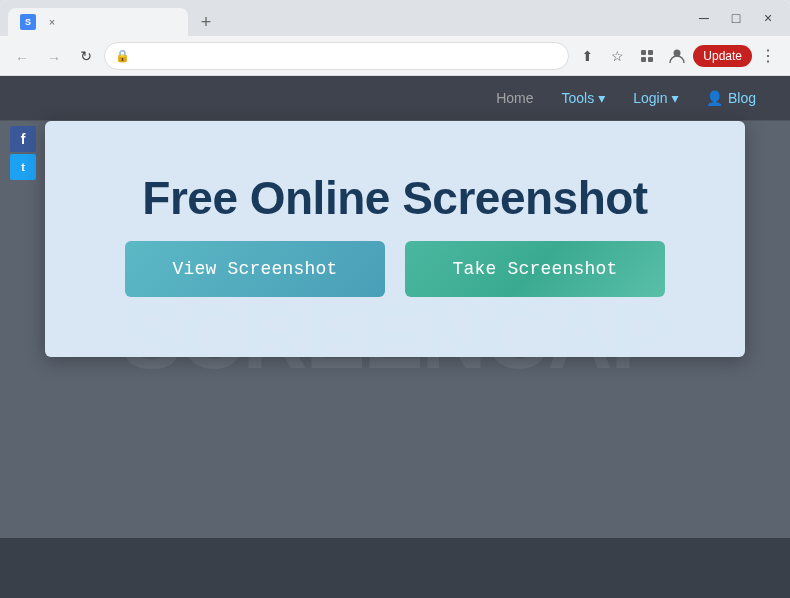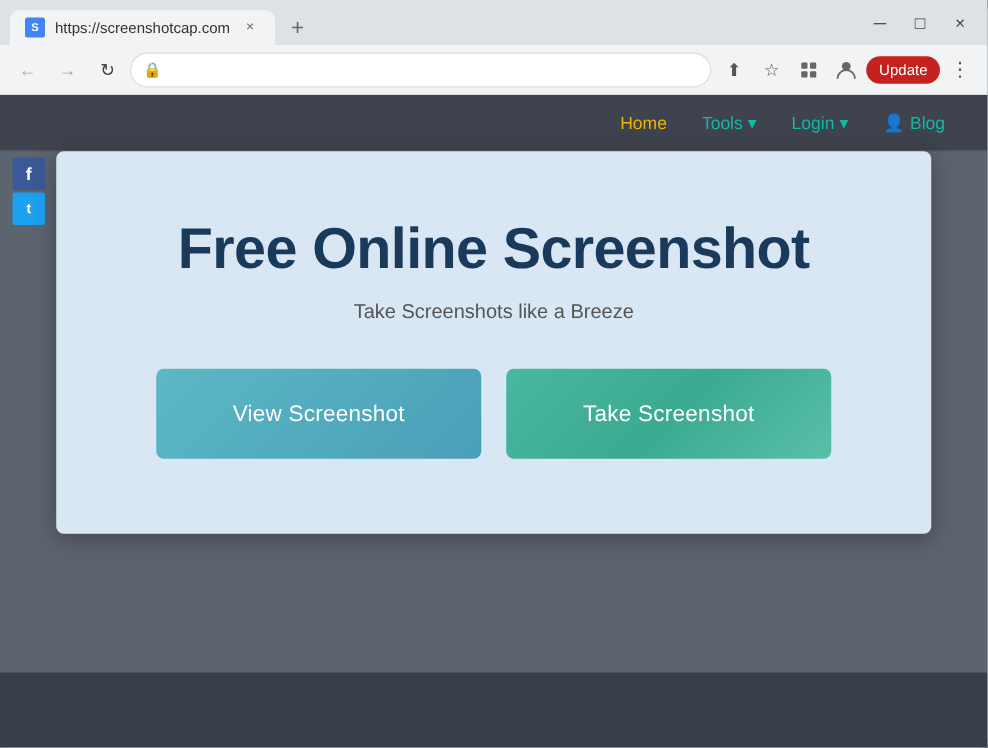--- a/index.html
+++ b/index.html
@@ -247,31 +247,31 @@
       height: 45px;
       display: flex;
       align-items: center;
       justify-content: flex-end;
       padding: 0 24px;
       gap: 8px;
       border-bottom: 1px solid rgba(255,255,255,0.1);
     }
 
     .nav-item {
-      color: #14b8a6;
+      color: #7dd3fc;
       font-size: 14px;
       cursor: pointer;
       padding: 4px 10px;
       display: flex;
       align-items: center;
       gap: 4px;
     }
 
     .nav-item.active {
-      color: #eab308;
+      color: #a3a3a3;
     }
 
     
     .social-sidebar {
       position: absolute;
       left: 10px;
       top: 50px;
       z-index: 15;
       display: flex;
       flex-direction: column;
@@ -330,28 +330,29 @@
       text-align: center;
     }
 
     .modal-buttons {
       display: flex;
       gap: 20px;
     }
 
     .modal-btn {
       width: 260px;
-      height: 72px;
+      height: 56px;
       border-radius: 6px;
       border: none;
       font-size: 18px;
       font-weight: 500;
       cursor: pointer;
       color: white;
       letter-spacing: 0.2px;
+      font-family: Liberation Mono, monospace;
     }
 
     .btn-view {
       background: linear-gradient(135deg, #5bb8c4 0%, #4a9fb8 100%);
     }
 
     .btn-take {
       background: linear-gradient(135deg, #4ab8a0 0%, #3aaa90 50%, #5abfa8 100%);
     }
 
@@ -369,21 +370,20 @@
 <body>
 
 <div class="browser-window">
 
   <div class="title-bar">
     <div class="tabs-area">
       <div class="tab-active">
         <div class="tab-favicon">
           <span>S</span>
         </div>
-        <span class="tab-label">https://screenshotcap.com</span>
         <span class="tab-close">×</span>
       </div>
       <div class="new-tab-btn">+</div>
     </div>
     <div class="window-controls">
       <div class="win-btn">─</div>
       <div class="win-btn">□</div>
       <div class="win-btn close">×</div>
     </div>
   </div>
@@ -444,21 +444,20 @@
       <div class="social-btn">
         <span>f</span>
       </div>
       <div class="social-btn twitter">
         <span>t</span>
       </div>
     </div>
 
     <div class="modal-card">
       <h1 class="modal-title">Free Online Screenshot</h1>
-      <p class="modal-subtitle">Take Screenshots like a Breeze</p>
       <div class="modal-buttons">
         <button class="modal-btn btn-view">View Screenshot</button>
         <button class="modal-btn btn-take">Take Screenshot</button>
       </div>
     </div>
 
     <div class="bg-bottom"></div>
   </div>
 </div>
 

